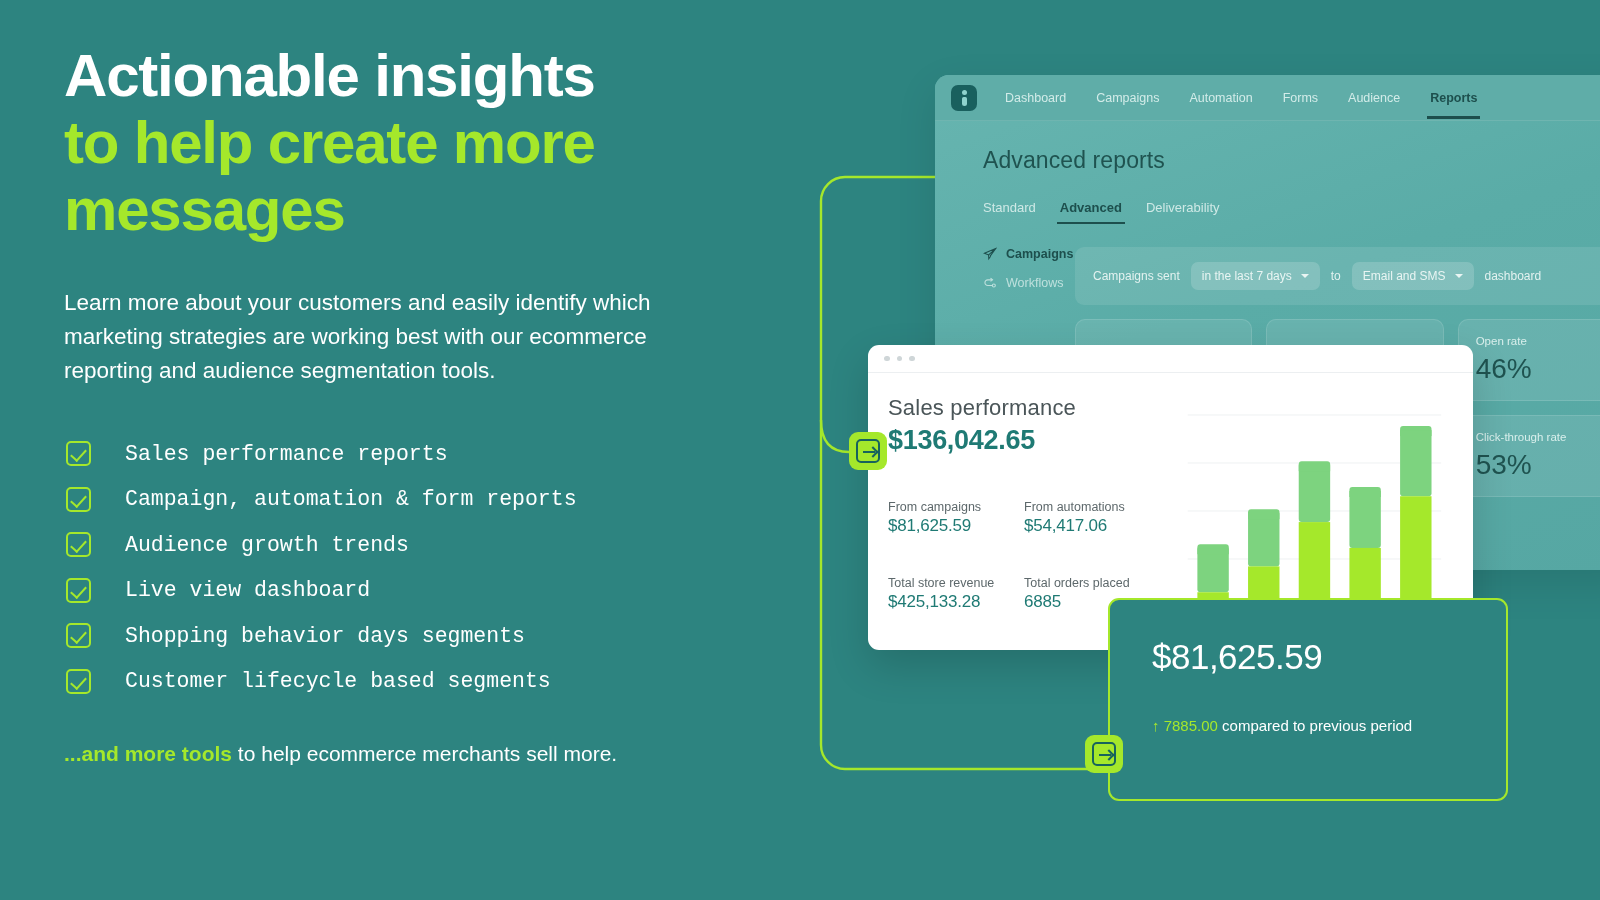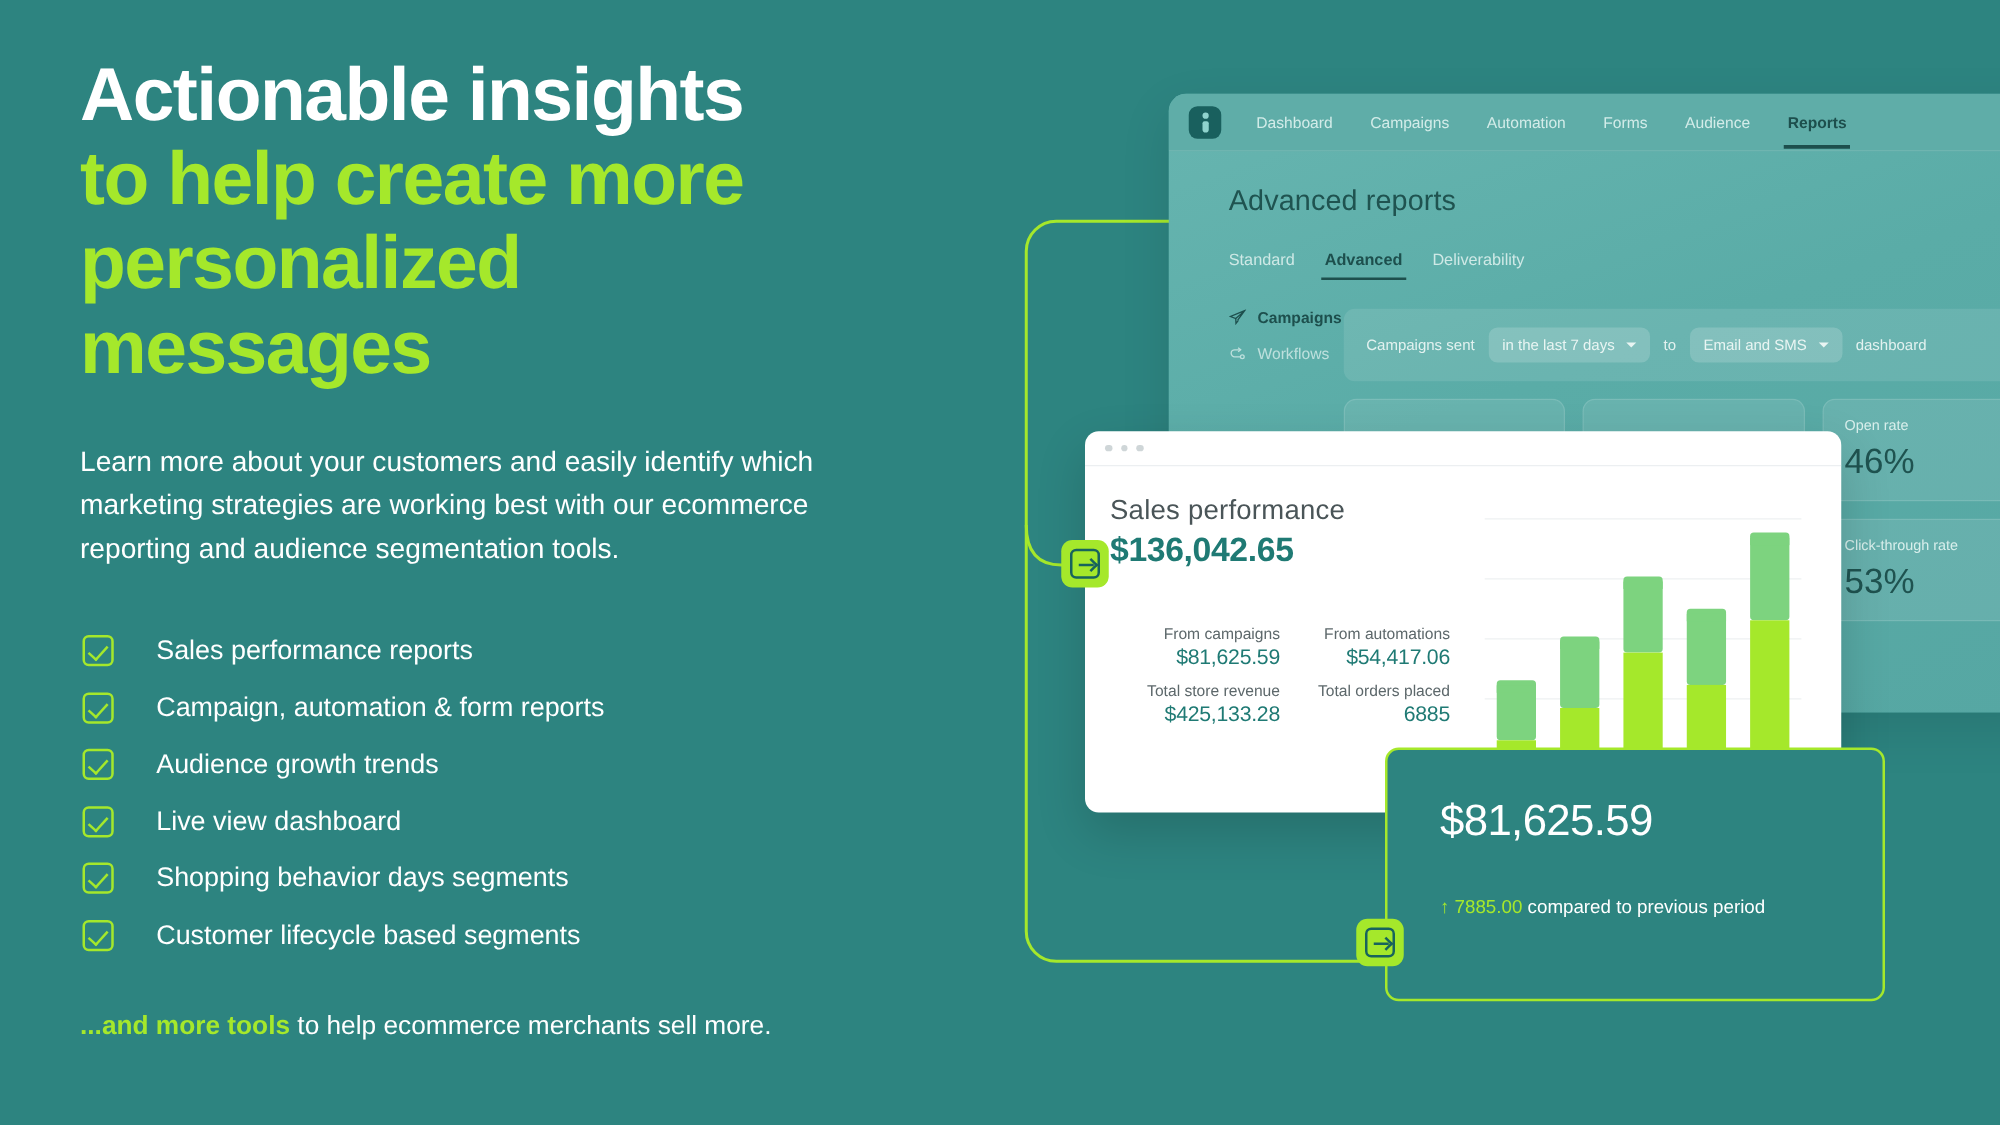--- a/index.html
+++ b/index.html
@@ -50,21 +50,21 @@
   }
   .check-box::after {
     content:"";
     position:absolute;
     left:6px; top:3px;
     width:7px; height:13px;
     border-right:2.6px solid #a5e82b;
     border-bottom:2.6px solid #a5e82b;
     transform:rotate(42deg);
   }
-  .check-label { font-size:21.5px; color:#ffffff; }
+  .check-label { font-size:21.5px; color:#ffffff;font-family:Liberation Mono, monospace; }
 
   .footer-line {
     margin-top:38px;
     font-size:21px;
     color:#ffffff;
   }
   .footer-line .bold-lime {
     color:#a5e82b;
     font-weight:700;
   }
@@ -232,22 +232,21 @@
   .sales-left { width:300px; padding-left:20px; }
   .sales-title { font-size:22px; color:#4a5558; letter-spacing:0.2px; }
   .sales-amount {
     font-size:27px; font-weight:700; color:#1f7a74;
     margin-top:4px; letter-spacing:-0.3px;
   }
   .mini-grid {
     margin-top:44px;
     display:grid;
     grid-template-columns:136px 136px;
-    row-gap:10px;
-    text-align:right;
+    row-gap:40px;
   }
   .mini-label { font-size:12.5px; color:#5d686b; }
   .mini-value { font-size:17px; color:#1f7a74; margin-top:2px; letter-spacing:-0.2px; }
 
   .chart-area { flex:1; position:relative; padding:12px 24px 0 6px; }
 
   
   .callout {
     position:absolute;
     left:318px; top:598px;
@@ -294,21 +293,20 @@
   .badge-2 { left:295px; top:735px; }
 </style>
 </head>
 <body>
 
 <div class="left-col">
 
   <h1 class="headline">
     <span class="line1">Actionable insights</span>
     <span class="line2">to help create more</span>
-    <span class="line3">personalized</span>
     <span class="line4">messages</span>
   </h1>
 
   <p class="subcopy">Learn more about your customers and easily identify which marketing strategies are working best with our ecommerce reporting and audience segmentation tools.</p>
 
   <div class="checklist">
     <div class="check-row">
       <span class="check-box"></span>
       <span class="check-label">Sales performance reports</span>
     </div>

